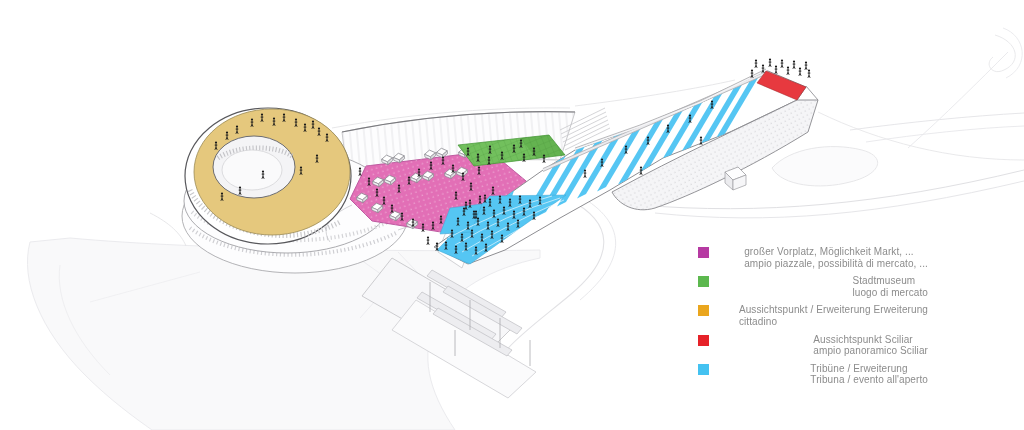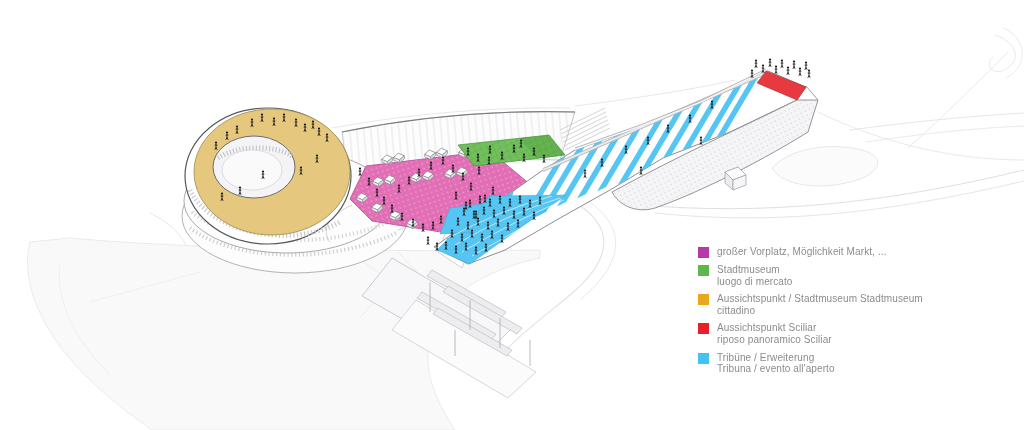--- a/index.html
+++ b/index.html
@@ -1,20 +1,20 @@
 <!DOCTYPE html>
 <html><head>
 <meta charset="utf-8">
 <style>
   html,body{margin:0;padding:0;background:#fff;}
   .canvas{position:relative;width:1024px;height:430px;background:#ffffff;overflow:hidden;
           font-family:"Liberation Sans",sans-serif;}
   .art{position:absolute;left:0;top:0;}
   .legend{position:absolute;left:698px;top:246px;width:230px;}
-  .legend-item{display:flex;gap:8px;margin-bottom:6px;}
+  .legend-item{display:flex;gap:8px;margin-bottom:6px;justify-content:space-between;}
   .swatch{width:11px;height:11px;flex:0 0 11px;margin-top:1px;}
   .legend-text{font-size:10px;line-height:11.6px;color:#8c8c8c;letter-spacing:.1px;}
 </style>
 </head>
 <body>
 
 <div class="canvas">
 
 <svg class="art" width="1024" height="430" viewBox="0 0 1024 430">
   <defs>
@@ -309,41 +309,42 @@
     <use href="#p" x="428" y="241"></use>
         <use href="#p" x="437" y="247"></use>
   </g>
 </svg>
 
 <div class="legend">
   <div class="legend-item">
     <div class="swatch" style="background-color: rgb(182, 58, 162);"></div>
     <div class="legend-text">
       <div>großer Vorplatz, Möglichkeit Markt, ...</div>
+      <div>ampio piazzale, possibilità di mercato, ...</div>
     </div>
   </div>
   <div class="legend-item">
     <div class="swatch" style="background-color: rgb(92, 184, 78);"></div>
     <div class="legend-text">
       <div>Stadtmuseum</div>
       <div>luogo di mercato</div>
     </div>
   </div>
   <div class="legend-item">
     <div class="swatch" style="background-color: rgb(234, 166, 30);"></div>
     <div class="legend-text">
-      <div>Aussichtspunkt / Stadtmuseum Stadtmuseum</div>
+      <div>Aussichtspunkt / Erweiterung Erweiterung</div>
       <div>cittadino</div>
     </div>
   </div>
   <div class="legend-item">
     <div class="swatch" style="background-color: rgb(230, 34, 41);"></div>
     <div class="legend-text">
       <div>Aussichtspunkt Sciliar</div>
-      <div>riposo panoramico Sciliar</div>
+      <div>ampio panoramico Sciliar</div>
     </div>
   </div>
   <div class="legend-item">
     <div class="swatch" style="background-color: rgb(68, 194, 241);"></div>
     <div class="legend-text">
       <div>Tribüne / Erweiterung</div>
       <div>Tribuna / evento all'aperto</div>
     </div>
   </div>
 </div>

